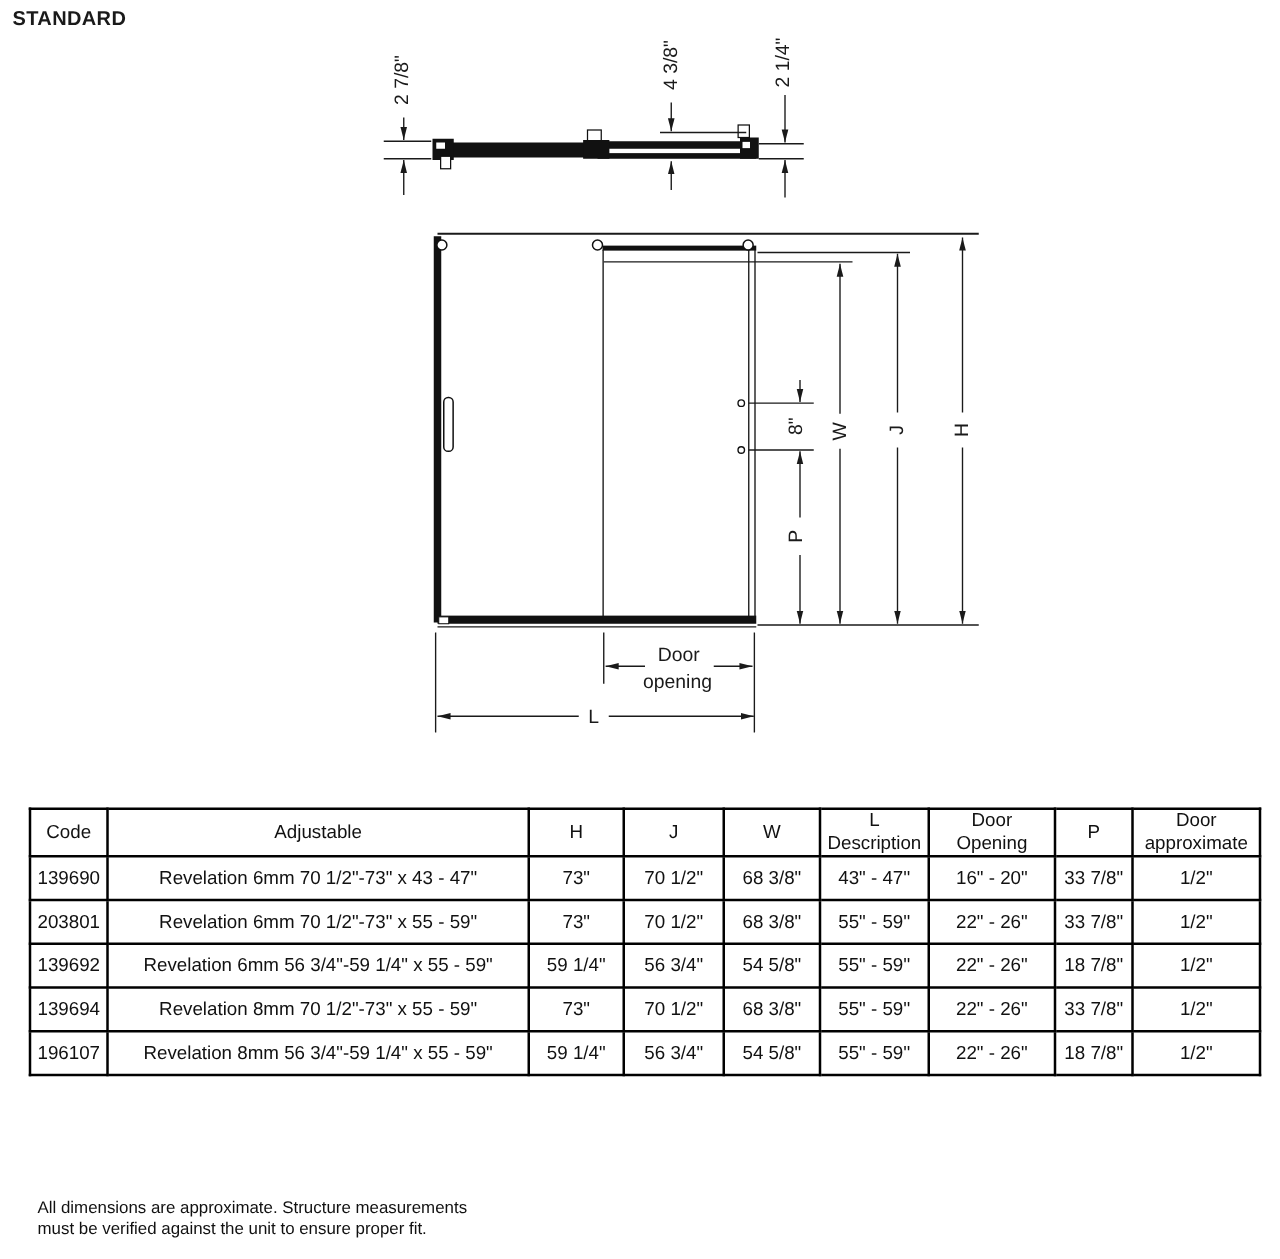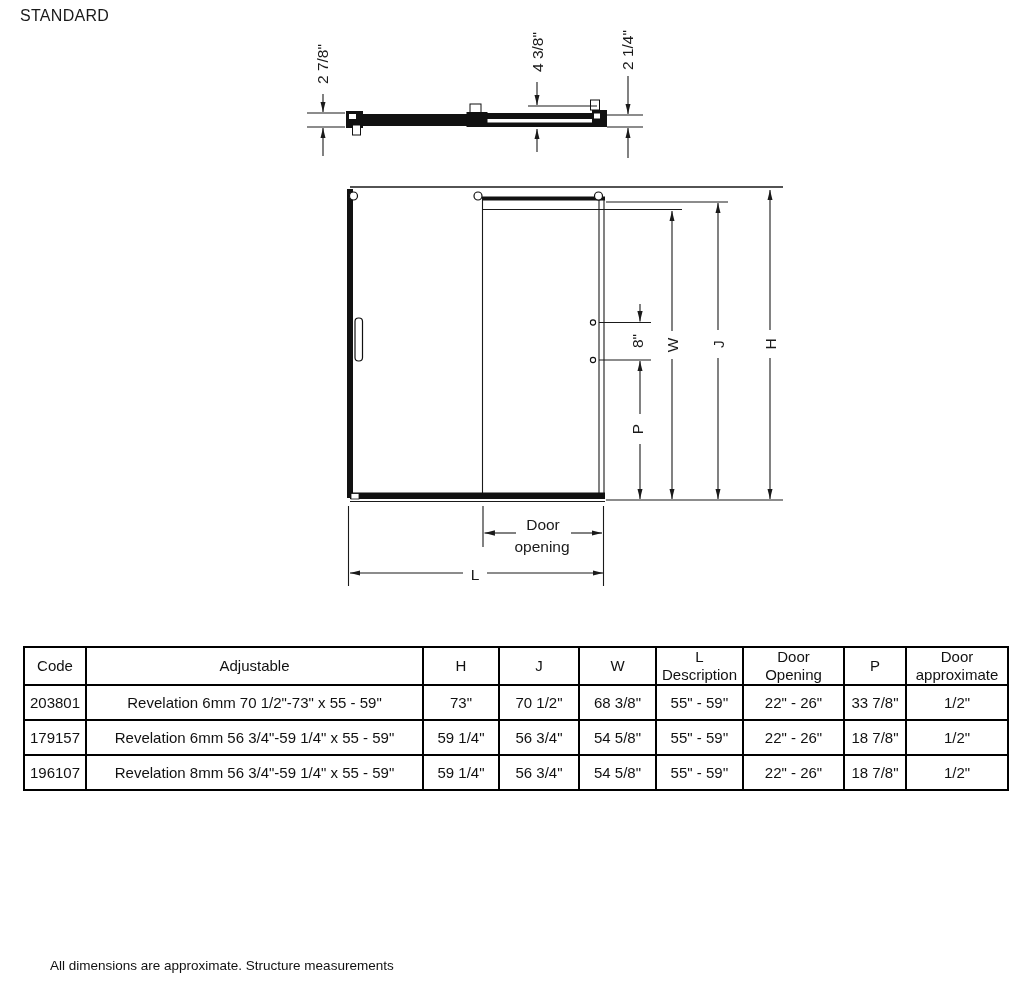--- a/index.html
+++ b/index.html
@@ -1,30 +1,30 @@
 <!DOCTYPE html>
 <html><head>
 <meta charset="utf-8">
 <style>
   html,body{margin:0;padding:0;background:#fff;}
   body{width:1024px;height:1007px;position:relative;overflow:hidden;
        font-family:"Liberation Sans",sans-serif;color:#1a1a1a;}
-  .page-title{position:absolute;left:20px;top:7px;font-size:16px;font-weight:400;
+  .page-title{position:absolute;left:10px;top:7px;font-size:16px;font-weight:700;
        letter-spacing:.3px;color:#1a1a1a;}
   svg.drawing{position:absolute;left:0;top:0;}
   svg .dline{stroke:#1a1a1a;stroke-width:1.1;fill:none;}
   svg .thick{stroke:#1a1a1a;stroke-width:1.5;fill:none;}
   svg text{fill:#1a1a1a;font-family:"Liberation Sans",sans-serif;font-size:15.5px;}
   table.spec{position:absolute;left:23px;top:646px;width:984px;border-collapse:collapse;
        table-layout:fixed;font-size:15px;color:#111;}
   table.spec th,table.spec td{border:2px solid #000;padding:0 2px;text-align:center;
        vertical-align:middle;font-weight:normal;line-height:18px;}
   table.spec thead tr{height:33px;}
   table.spec tbody tr{height:35px;}
-  .footer-note{position:absolute;left:30px;top:957px;font-size:13.5px;line-height:17px;color:#111;margin-left:20px;}
+  .footer-note{position:absolute;left:30px;top:957px;font-size:13.5px;line-height:17px;color:#111;}
 </style>
 </head>
 <body>
 
 <div class="page-title">STANDARD</div>
 
 <svg class="drawing" width="1024" height="630" viewBox="0 0 1024 630">
   <defs>
     <marker id="arr" viewBox="0 0 10 6" refX="9.5" refY="3" markerWidth="11" markerHeight="7" orient="auto" markerUnits="userSpaceOnUse">
       <path d="M0,0.6 L9.5,3 L0,5.4 Z" fill="#1a1a1a"></path>
@@ -169,50 +169,73 @@
           <div>P</div>
         </th>
       <th>
           <div>Door</div>
           <div>approximate</div>
         </th>
     </tr>
   </thead>
   <tbody>
     <tr>
+      <td>139690</td>
+      <td>Revelation 6mm 70 1/2"-73" x 43 - 47"</td>
+      <td>73"</td>
+      <td>70 1/2"</td>
+      <td>68 3/8"</td>
+      <td>43" - 47''</td>
+      <td>16" - 20"</td>
+      <td>33 7/8"</td>
+      <td>1/2"</td>
+    </tr>
+    <tr>
       <td>203801</td>
       <td>Revelation 6mm 70 1/2"-73" x 55 - 59"</td>
       <td>73"</td>
       <td>70 1/2"</td>
       <td>68 3/8"</td>
       <td>55" - 59''</td>
       <td>22" - 26"</td>
       <td>33 7/8"</td>
       <td>1/2"</td>
     </tr>
     <tr>
-      <td>179157</td>
+      <td>139692</td>
       <td>Revelation 6mm 56 3/4"-59 1/4" x 55 - 59"</td>
       <td>59 1/4"</td>
       <td>56 3/4"</td>
       <td>54 5/8"</td>
       <td>55" - 59''</td>
       <td>22" - 26"</td>
       <td>18 7/8"</td>
+      <td>1/2"</td>
+    </tr>
+    <tr>
+      <td>139694</td>
+      <td>Revelation 8mm 70 1/2"-73" x 55 - 59"</td>
+      <td>73"</td>
+      <td>70 1/2"</td>
+      <td>68 3/8"</td>
+      <td>55" - 59''</td>
+      <td>22" - 26"</td>
+      <td>33 7/8"</td>
       <td>1/2"</td>
     </tr>
     <tr>
       <td>196107</td>
       <td>Revelation 8mm 56 3/4"-59 1/4" x 55 - 59"</td>
       <td>59 1/4"</td>
       <td>56 3/4"</td>
       <td>54 5/8"</td>
       <td>55" - 59''</td>
       <td>22" - 26"</td>
       <td>18 7/8"</td>
       <td>1/2"</td>
     </tr>
   </tbody>
 </table>
 
 <div class="footer-note">
   <div>All dimensions are approximate. Structure measurements</div>
+  <div>must be verified against the unit to ensure proper fit.</div>
 </div>
 
 </body></html>

